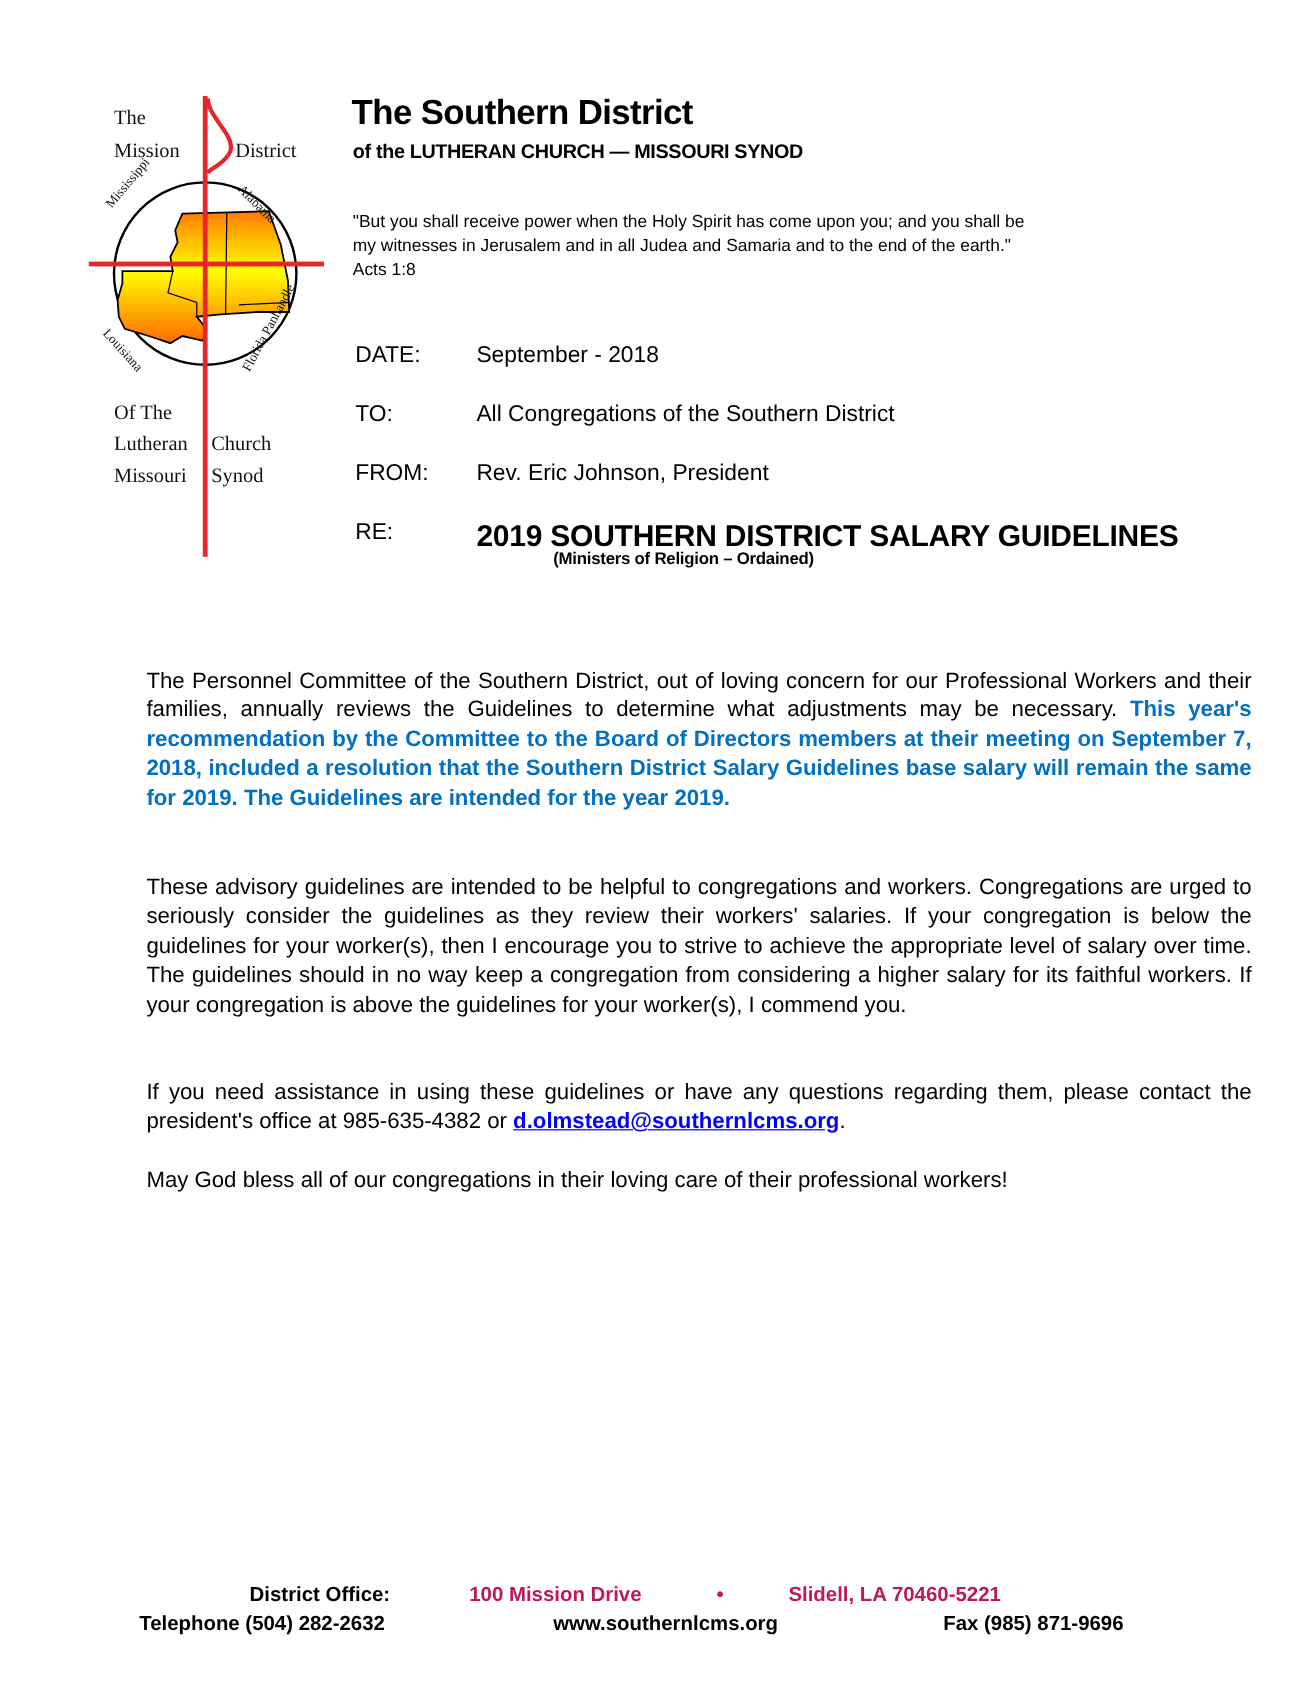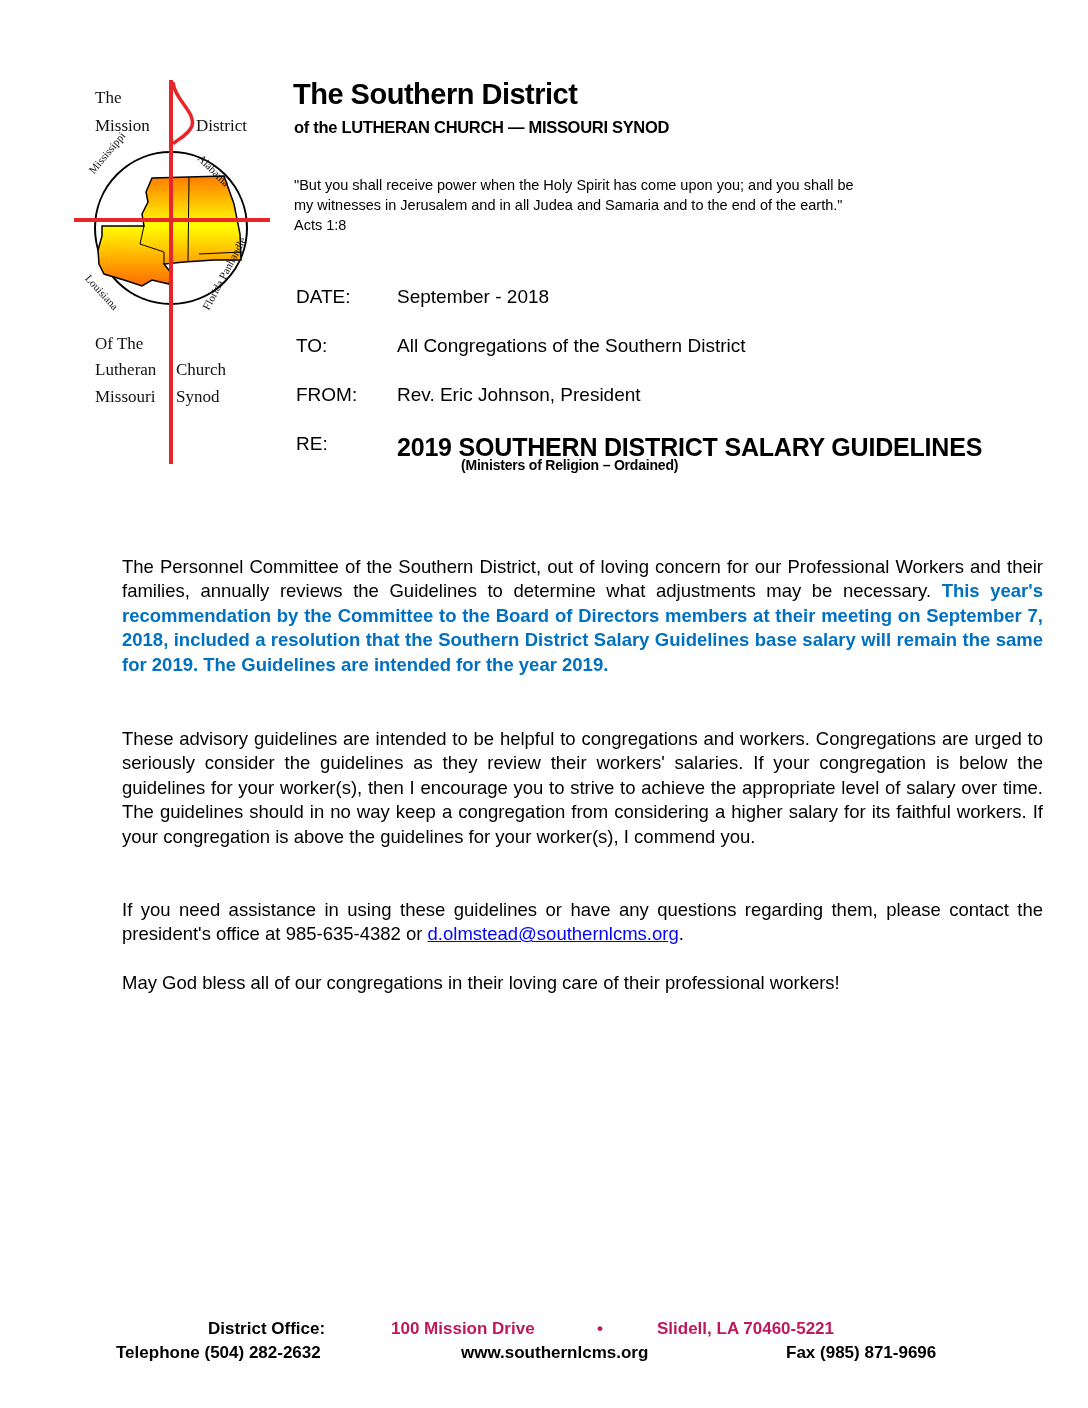--- a/index.html
+++ b/index.html
@@ -22,21 +22,21 @@
   .memo-row { position: absolute; left: 296px; font-size: 19px; }
   .memo-label { position: absolute; left: 0; }
   .memo-value { position: absolute; left: 101px; white-space: nowrap; }
   .re-value { font-weight: bold; font-size: 25px; letter-spacing: -0.2px; }
   .re-sub { position: absolute; left: 165px; top: 24px; font-weight: bold; font-size: 14px; white-space: nowrap; letter-spacing: -0.2px; }
 
   
   .para { position: absolute; left: 77px; width: 921px; font-size: 18.5px; line-height: 24.4px; text-align: justify; margin-left: 45px; }
   .blue { color: #0070c0; font-weight: bold; }
   .bold { font-weight: normal; }
-  a.email { color: #0000ff; text-decoration: underline; font-weight: normal; }
+  a.email { color: #0000ff; text-decoration: underline; font-weight: bold; }
 
   
   .foot { position: absolute; font-size: 17px; font-weight: bold; white-space: nowrap; margin-top: 44px; }
   .red { color: #be185d; }
 </style>
 </head>
 <body>
 
 <div id="logo" class="abs">
   <svg class="abs" style="left:0;top:0" width="214" height="392" viewBox="0 0 214 392">

